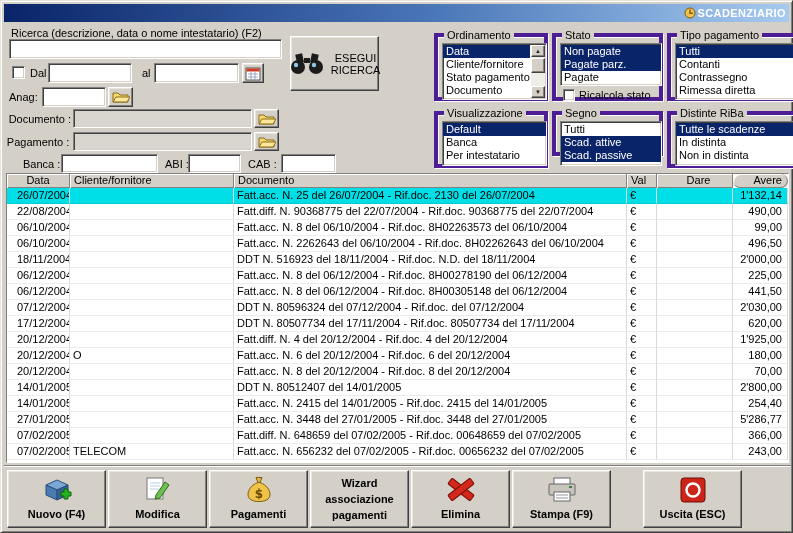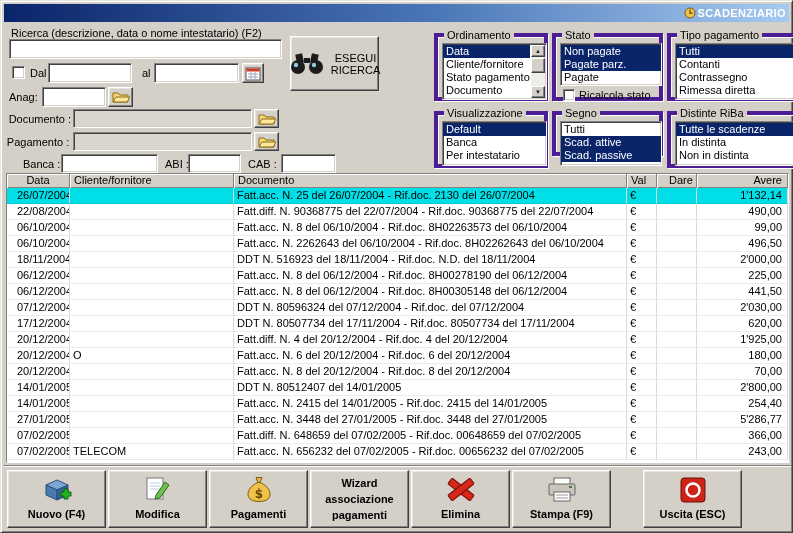--- a/index.html
+++ b/index.html
@@ -62,25 +62,25 @@
         font-size:11px; line-height:13px; padding:0 4px; white-space:nowrap; overflow:hidden; }
   .tbody { height:274px; overflow:hidden; }
   .trow { display:flex; height:16px; }
   .td { border-right:1px solid #dadada; border-bottom:1px solid #ececec;
         font-size:11px; line-height:15px; padding:0 3px; white-space:nowrap; overflow:hidden; }
   .trow.hl .td { background:#00dfe7; border-bottom-color:#00c9d1; }
   .c-data  { width:63px;  padding-left:10px; }
   .c-cli   { width:164px; }
   .c-doc   { width:393px; }
   .c-val   { width:30px; }
-  .c-dare  { width:40px; text-align:right;padding-left:12px; }
+  .c-dare  { width:76px; text-align:right;padding-left:12px; }
   .c-avere { flex:1; text-align:right; padding-right:5px; }
   .th.c-data { text-align:center; padding-left:4px; }
   .th.c-dare { text-align:center; }
-  .th.c-avere{ text-align:right; }
+  .th.c-avere{ text-align:right;border-radius:7px; }
 
   .toolbar { position:absolute; left:3px; top:464px; width:787px; height:66px; background:#d4d0c8;
              border-top:1px solid #808080; box-shadow: inset 0 1px 0 #ffffff; }
   .tbtn { position:absolute; top:4px; width:99px; height:58px; background:#d4d0c8;
           border:1px solid; border-color:#ffffff #404040 #404040 #ffffff;
           box-shadow: inset -1px -1px 0 #808080, inset 1px 1px 0 #e8e6e0;
           display:flex; flex-direction:column; align-items:center; justify-content:center; gap:3px;
           font-family:inherit; font-size:11px; color:#000; text-align:center; cursor:default; }
   .tlabel { line-height:16px; max-width:88px;font-weight:bold; }
 

